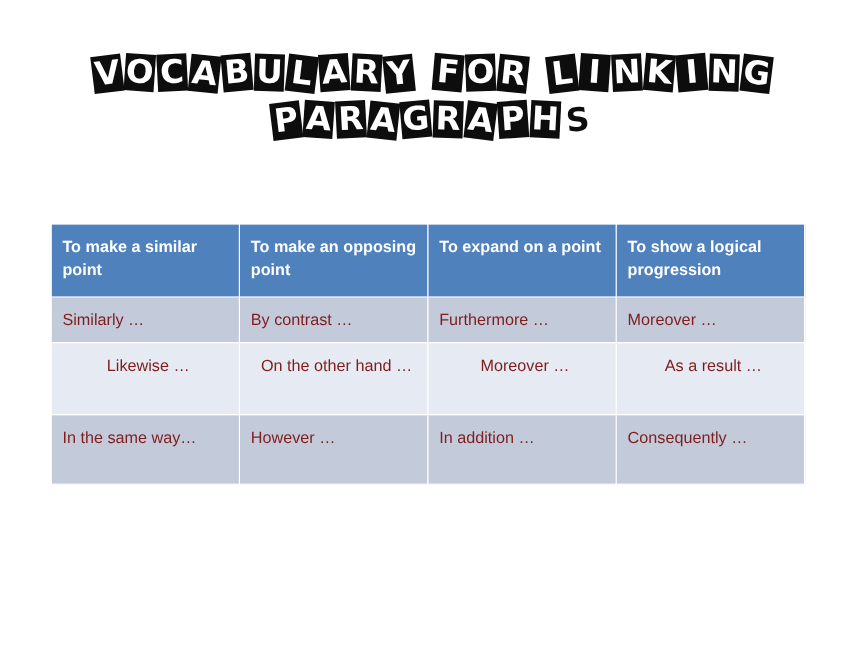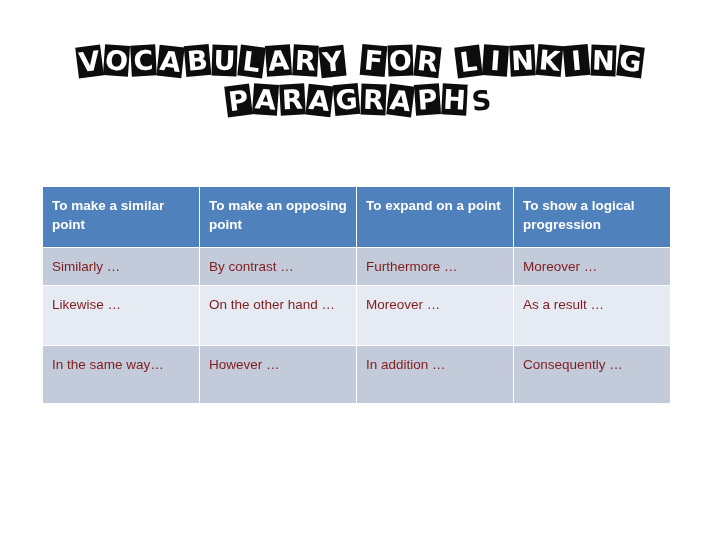--- a/index.html
+++ b/index.html
@@ -89,21 +89,21 @@
     color: #7f1d1d;
     font-weight: 400;
     font-size: 13.5px;
     line-height: 19px;
   }
 
   #vocab-table tbody tr.band-dark td { background: #c3cada; }
   #vocab-table tbody tr.band-light td { background: #e6eaf2; }
 
   #vocab-table tbody tr.r1 td { height: 16px; }
-  #vocab-table tbody tr.r2 td { height: 41px; }
+  #vocab-table tbody tr.r2 td { height: 41px; text-align: center; }
   #vocab-table tbody tr.r3 td { height: 39px; }
   #vocab-table tbody tr.r4 td { height: 41px; }
   #vocab-table tbody tr.r5 td { height: 41px; }
 </style>
 </head>
 <body>
 
 <div id="title-block">
   <div class="title-line" id="title-line-1"><span class="rn-letter" style="transform: rotate(-7deg); margin-top: 2px;">V</span><span class="rn-letter" style="transform: rotate(4deg); margin-top: 0px;">O</span><span class="rn-letter" style="transform: rotate(-3deg); margin-top: 0px;">C</span><span class="rn-letter" style="transform: rotate(6deg); margin-top: 2px;">A</span><span class="rn-letter" style="transform: rotate(-5deg); margin-top: 0px;">B</span><span class="rn-letter" style="transform: rotate(2deg); margin-top: 0px;">U</span><span class="rn-letter" style="transform: rotate(7deg); margin-top: 2px;">L</span><span class="rn-letter" style="transform: rotate(-4deg); margin-top: 0px;">A</span><span class="rn-letter" style="transform: rotate(3deg); margin-top: 0px;">R</span><span class="rn-letter" style="transform: rotate(-6deg); margin-top: 2px;">Y</span><span class="rn-space"></span><span class="rn-letter" style="transform: rotate(5deg); margin-top: 0px;">F</span><span class="rn-letter" style="transform: rotate(-2deg); margin-top: 0px;">O</span><span class="rn-letter" style="transform: rotate(6deg); margin-top: 2px;">R</span><span class="rn-space"></span><span class="rn-letter" style="transform: rotate(-7deg); margin-top: 2px;">L</span><span class="rn-letter" style="transform: rotate(4deg); margin-top: 0px;">I</span><span class="rn-letter" style="transform: rotate(-3deg); margin-top: 0px;">N</span><span class="rn-letter" style="transform: rotate(5deg); margin-top: 0px;">K</span><span class="rn-letter" style="transform: rotate(-5deg); margin-top: 0px;">I</span><span class="rn-letter" style="transform: rotate(2deg); margin-top: 0px;">N</span><span class="rn-letter" style="transform: rotate(7deg); margin-top: 2px;">G</span></div>
   <div class="title-line" id="title-line-2"><span class="rn-letter" style="transform: rotate(-7deg); margin-top: 2px;">P</span><span class="rn-letter" style="transform: rotate(4deg); margin-top: 0px;">A</span><span class="rn-letter" style="transform: rotate(-3deg); margin-top: 0px;">R</span><span class="rn-letter" style="transform: rotate(6deg); margin-top: 2px;">A</span><span class="rn-letter" style="transform: rotate(-5deg); margin-top: 0px;">G</span><span class="rn-letter" style="transform: rotate(2deg); margin-top: 0px;">R</span><span class="rn-letter" style="transform: rotate(7deg); margin-top: 2px;">A</span><span class="rn-letter" style="transform: rotate(-4deg); margin-top: 0px;">P</span><span class="rn-letter" style="transform: rotate(3deg); margin-top: 0px;">H</span><span class="rn-letter inv" style="transform: rotate(-6deg); margin-top: 2px;">S</span></div>

